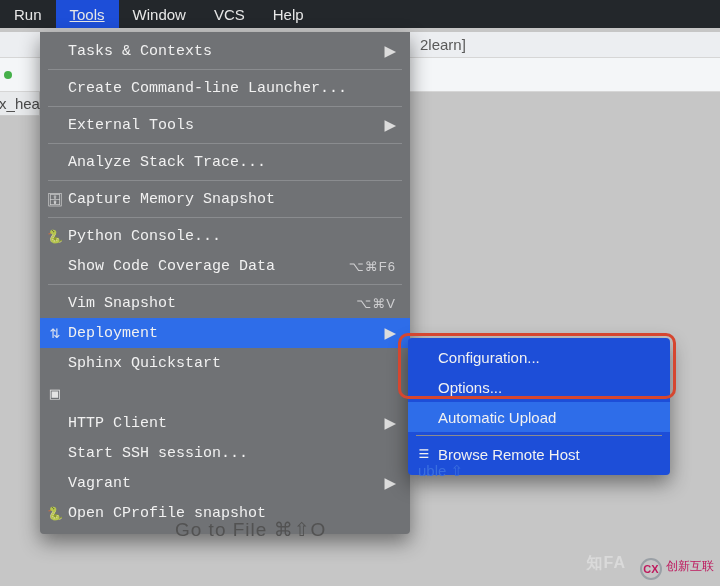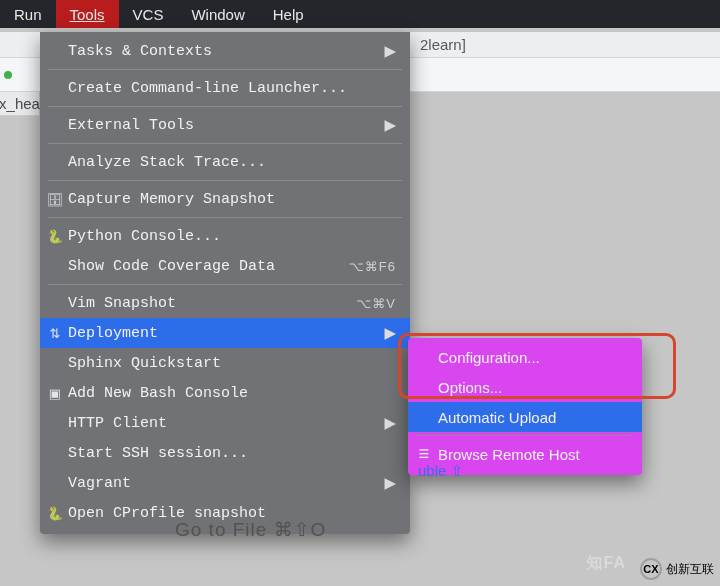--- a/index.html
+++ b/index.html
@@ -14,21 +14,21 @@
   
   .menubar {
     position: absolute; left: 0; right: 0; top: 0; height: 28px;
     background: #23272b;
     display: flex; align-items: stretch;
     color: #e7e7e7;
   }
   .menubar .m-item {
     padding: 0 14px; display: flex; align-items: center; font-size: 15px;
   }
-  .menubar .m-item.highlight { background: #b91c1c; text-decoration: underline; }
+  .menubar .m-item.highlight { background: #1d4ed8; text-decoration: underline; }
   
   .bg-title {
     position: absolute; left: 0; right: 0; top: 32px; height: 26px;
     background: #eceef1; border-bottom: 1px solid #d6d6d6;
     color: #5a5a5a; font-size: 15px;
     display:flex; align-items:center; padding-left: 420px;
   }
   .bg-toolbar {
     position: absolute; left: 0; right: 0; top: 58px; height: 34px;
     background: #f4f6f8; border-bottom: 1px solid #d6d6d6;
@@ -62,22 +62,22 @@
   .menu-tools .sep { height:1px; background:#8a8c8f; margin: 3px 8px; }
   .menu-tools .row.hover { background:#2e6de9; }
   .menu-tools .ico {
     position:absolute; left:6px; width:18px; height:18px;
     display:flex; align-items:center; justify-content:center;
     font-size:13px; opacity:.9;
   }
   
   .menu-deploy {
     position: absolute;
-    left: 408px; top: 338px; width: 234px;
-    background: #d946ef;
+    left: 408px; top: 338px; width: 262px;
+    background: #1d4ed8;
     color: #f1f1f1;
     box-shadow: 0 8px 20px rgba(0,0,0,.45);
     padding: 4px 0 6px;
     border-radius: 4px;
   }
   .menu-deploy .row {
     height: 30px; display:flex; align-items:center;
     padding: 0 14px 0 30px; position:relative; font-size:15px;
   }
   .menu-deploy .row .label { flex:1; }
@@ -91,32 +91,32 @@
     width: 278px; height: 66px;
     border: 3px solid #d6462f;
     border-radius: 10px;
     pointer-events: none;
     z-index: 50;
   }
   
   .bg-frag1 { position:absolute; left:418px; top:462px; color:#3a6edf; font-size:15px;}
   .bg-frag2 { position:absolute; left:175px; top:518px; color:#525252; font-size:19px; letter-spacing:1px;}
   .wm1 { position:absolute; right:94px; bottom:12px; color:#dadada; font-size:16px; font-weight:600; letter-spacing:1px; }
-  .wm2 { position:absolute; right:6px; bottom:6px; color:#000000; font-size:12px; display:flex; align-items:center; gap:4px;}
+  .wm2 { position:absolute; right:6px; bottom:6px; color:#be185d; font-size:12px; display:flex; gap:4px;}
   .wm2 .logo { width:22px; height:22px; border:2px solid #9aa0a6; border-radius:50%; display:flex;align-items:center;justify-content:center; font-weight:700; font-size:11px;}
   .green-dot { width:8px;height:8px;border-radius:50%;background:#45b04a;display:inline-block;}
 </style>
 </head>
 <body>
 
 <div class="menubar">
   <div class="m-item">Run</div>
   <div class="m-item highlight">Tools</div>
+  <div class="m-item">Window</div>
   <div class="m-item">VCS</div>
-  <div class="m-item">Window</div>
   <div class="m-item">Help</div>
 </div>
 
 <div class="bg-title">
   <span>2learn]</span>
 </div>
 <div class="bg-toolbar">
   <span class="green-dot"></span>
 </div>
 <div class="left-tab">x_hea</div>
@@ -167,21 +167,20 @@
   <div class="row hover">
     <span class="ico">⇅</span>
     <span class="label">Deployment</span>
     <span class="chev">▶</span>
   </div>
   <div class="row">
     <span class="label">Sphinx Quickstart</span>
   </div>
   <div class="row">
     <span class="ico">▣</span>
-    <span class="label">Add New Bash Console</span>
   </div>
   <div class="row">
     <span class="label">HTTP Client</span>
     <span class="chev">▶</span>
   </div>
   <div class="row">
     <span class="label">Start SSH session...</span>
   </div>
   <div class="row">
     <span class="label">Vagrant</span>

